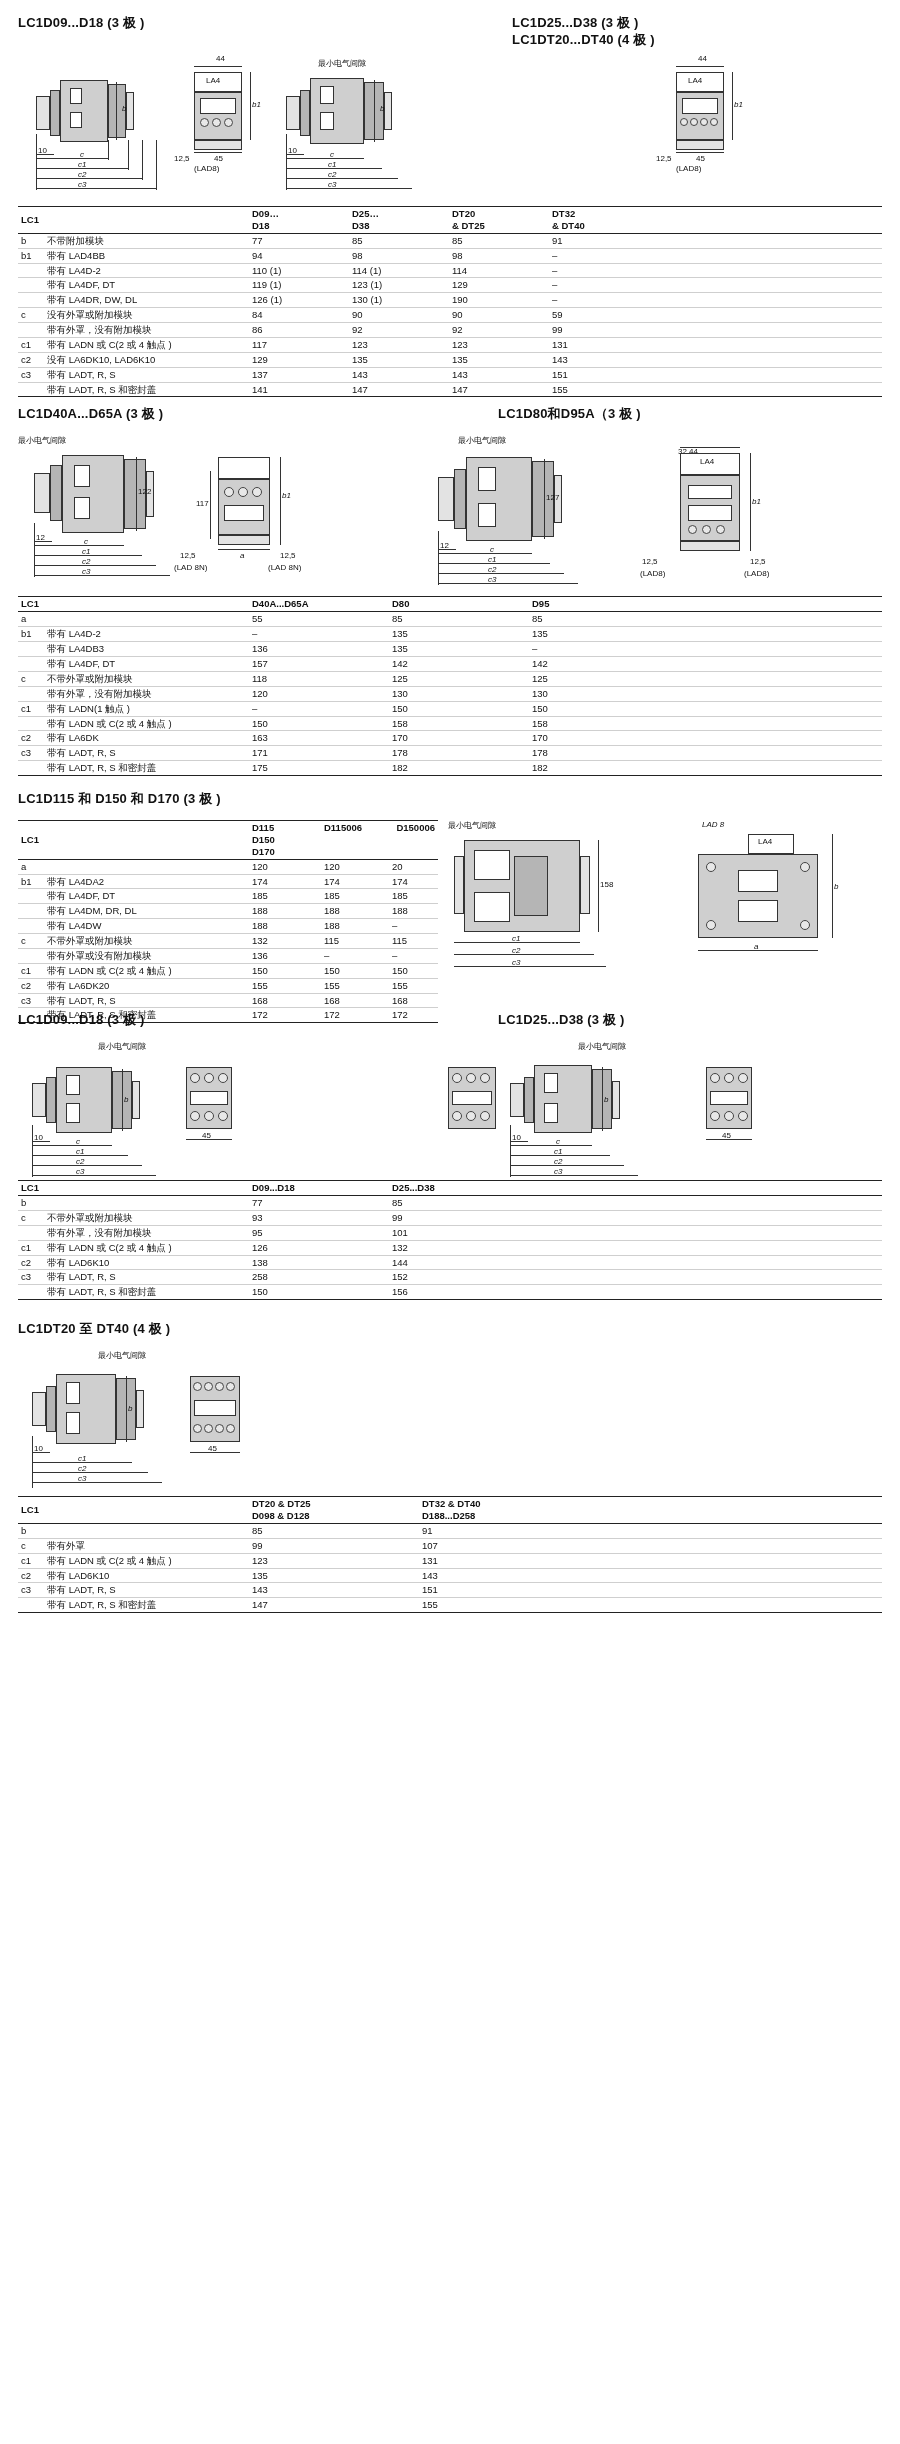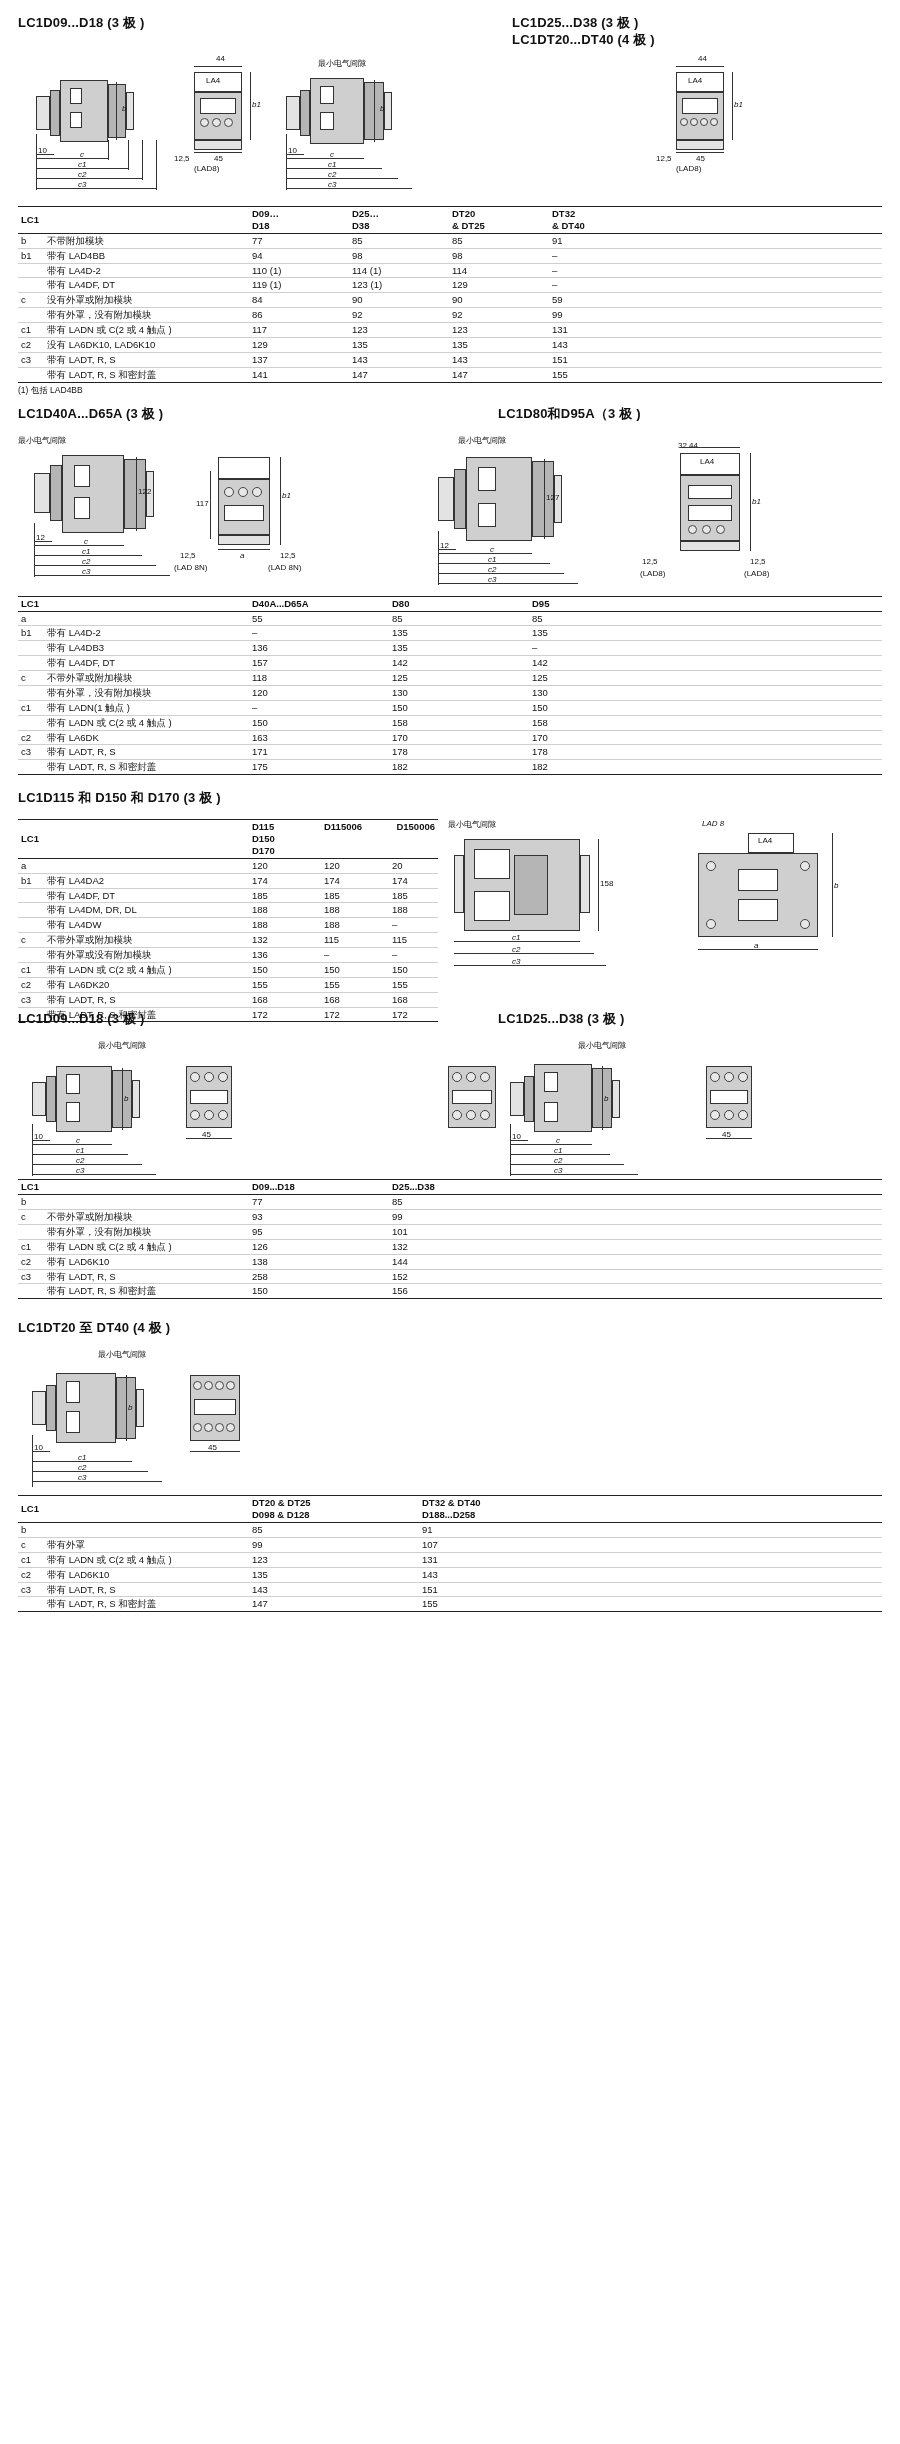--- a/index.html
+++ b/index.html
@@ -194,20 +194,28 @@
             </tr>
           <tr>
               <td class="c0"></td>
               <td class="c1">带有 LA4DF, DT</td>
               <td>119 (1)</td>
               <td>123 (1)</td>
               <td>129</td>
               <td>–</td>
             </tr>
           <tr>
+              <td class="c0"></td>
+              <td class="c1">带有 LA4DR, DW, DL</td>
+              <td>126 (1)</td>
+              <td>130 (1)</td>
+              <td>190</td>
+              <td>–</td>
+            </tr>
+          <tr>
               <td class="c0">c</td>
               <td class="c1">没有外罩或附加模块</td>
               <td>84</td>
               <td>90</td>
               <td>90</td>
               <td>59</td>
             </tr>
           <tr>
               <td class="c0"></td>
               <td class="c1">带有外罩，没有附加模块</td>
@@ -243,21 +251,20 @@
           <tr>
               <td class="c0"></td>
               <td class="c1">带有 LADT, R, S 和密封盖</td>
               <td>141</td>
               <td>147</td>
               <td>147</td>
               <td>155</td>
             </tr>
         </tbody>
       </table>
-      <div class="note">(1) 包括 LAD4BB</div>
     </div>
   </div>
 
   <div style="margin-top:8px;">
     <div style="position:relative;height:20px;">
       <div class="sect-title" style="position:absolute;left:0;top:0;">LC1D40A...D65A (3 极 )</div>
       <div class="sect-title" style="position:absolute;left:480px;top:0;">LC1D80和D95A（3 极 )</div>
     </div>
 
     <div class="dwg" style="height:155px;margin-top:6px;">
@@ -319,21 +326,21 @@
       <div class="dim-h" style="left:420px;top:122px;width:94px;"></div>
       <div class="lbl it" style="left:472px;top:114px;">c</div>
       <div class="dim-h" style="left:420px;top:132px;width:112px;"></div>
       <div class="lbl it" style="left:470px;top:124px;">c1</div>
       <div class="dim-h" style="left:420px;top:142px;width:126px;"></div>
       <div class="lbl it" style="left:470px;top:134px;">c2</div>
       <div class="dim-h" style="left:420px;top:152px;width:140px;"></div>
       <div class="lbl it" style="left:470px;top:144px;">c3</div>
       <div class="vline" style="left:420px;top:100px;height:54px;"></div>
 
-      <div class="lbl" style="left:660px;top:10px;text-align:right;">32  44</div>
+      <div class="lbl" style="left:660px;top:16px;text-align:right;">32  44</div>
       <div class="dim-h" style="left:662px;top:16px;width:22px;"></div>
       <div class="dim-h" style="left:684px;top:16px;width:38px;"></div>
       <div class="box wh" style="left:662px;top:22px;width:60px;height:22px;"></div>
       <div class="lbl" style="left:682px;top:26px;">LA4</div>
       <div class="box" style="left:662px;top:44px;width:60px;height:66px;"></div>
       <div class="box wh" style="left:670px;top:54px;width:44px;height:14px;"></div>
       <div class="box wh" style="left:670px;top:74px;width:44px;height:16px;"></div>
       <div class="circ" style="left:670px;top:94px;width:9px;height:9px;"></div>
       <div class="circ" style="left:684px;top:94px;width:9px;height:9px;"></div>
       <div class="circ" style="left:698px;top:94px;width:9px;height:9px;"></div>

